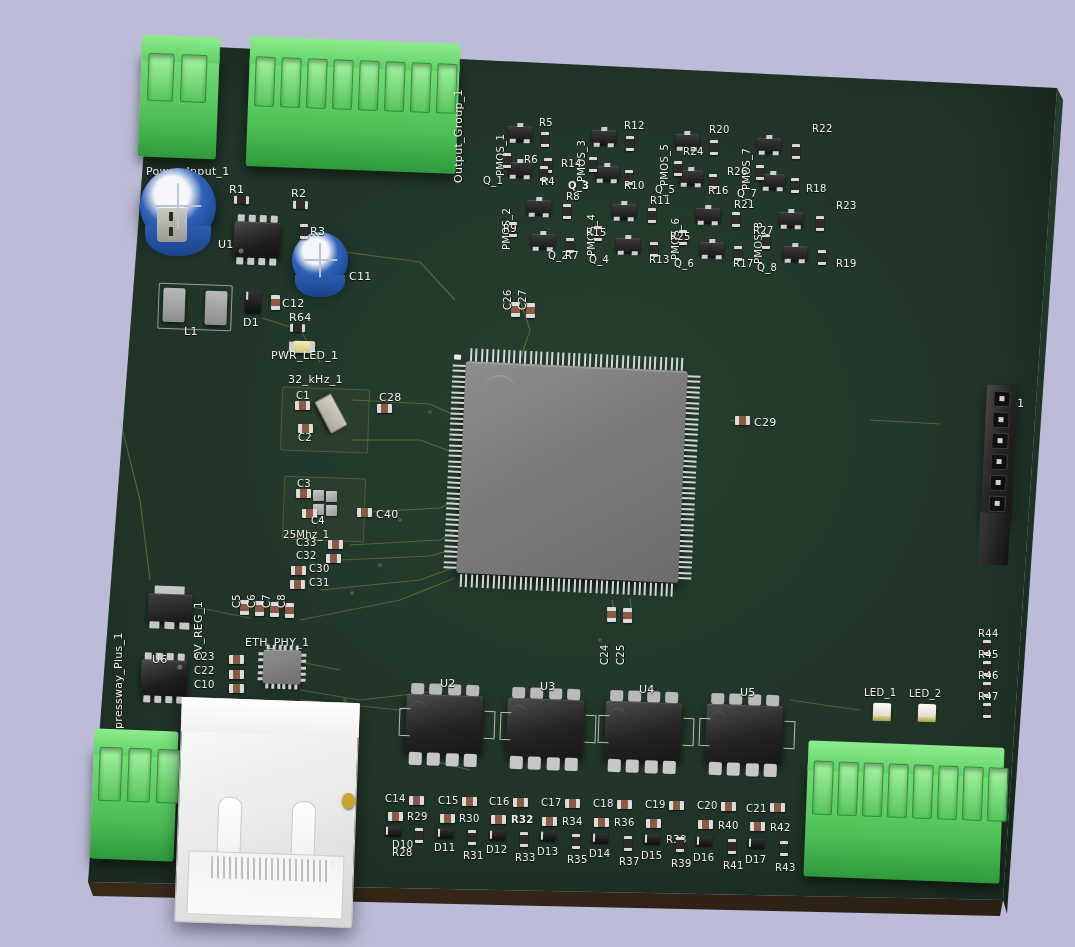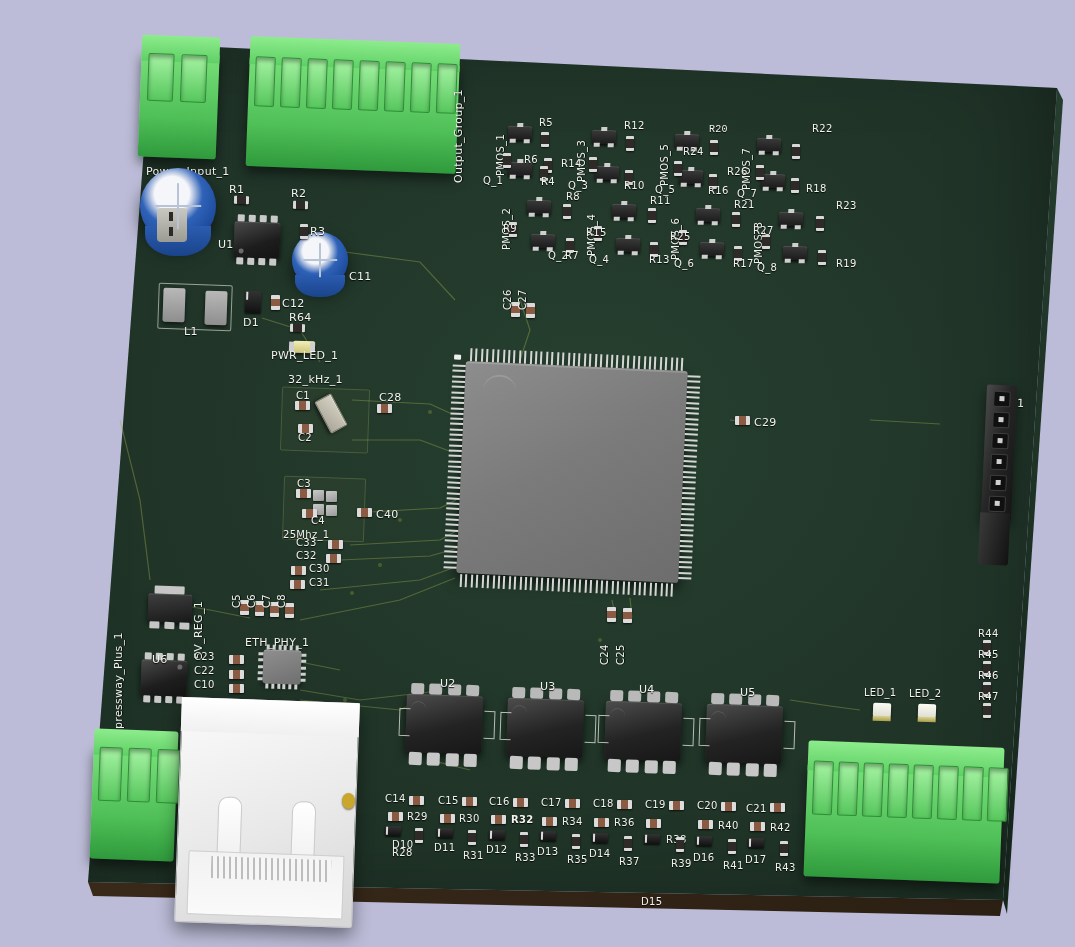--- a/index.html
+++ b/index.html
@@ -370,41 +370,41 @@
     <div class="res part v" style="left:509px;top:222px;"></div>
     <span class="lbl sm" style="left:503px;top:224px;">R9</span>
     <div class="res part v" style="left:566px;top:238px;"></div>
     <span class="lbl sm" style="left:565px;top:251px;">R7</span>
 
     <div class="sot" style="left:592px;top:130px;transform:rotate(2deg);"></div>
     <span class="lbl sm vert" style="left:587px;top:172px;">PMOS_3</span>
     <div class="res part v" style="left:626px;top:136px;"></div>
     <span class="lbl sm" style="left:624px;top:121px;">R12</span>
     <div class="sot" style="left:595px;top:166px;transform:rotate(2deg);"></div>
-    <span class="lbl sm" style="left:568px;top:181px;">Q_3</span>
+    <span class="lbl sm" style="left:568px;top:181px;font-weight:bold;">Q_3</span>
     <div class="res part v" style="left:589px;top:157px;"></div>
     <span class="lbl sm" style="left:561px;top:159px;">R14</span>
     <div class="res part v" style="left:625px;top:170px;"></div>
     <span class="lbl sm" style="left:624px;top:181px;">R10</span>
 
     <div class="sot" style="left:612px;top:204px;transform:rotate(2deg);"></div>
     <span class="lbl sm vert" style="left:597px;top:246px;">PMOS_4</span>
     <div class="res part v" style="left:648px;top:208px;"></div>
     <span class="lbl sm" style="left:650px;top:196px;">R11</span>
     <div class="sot" style="left:616px;top:238px;transform:rotate(2deg);"></div>
     <span class="lbl sm" style="left:589px;top:255px;">Q_4</span>
     <div class="res part v" style="left:594px;top:226px;"></div>
     <span class="lbl sm" style="left:586px;top:228px;">R15</span>
     <div class="res part v" style="left:650px;top:242px;"></div>
     <span class="lbl sm" style="left:649px;top:255px;">R13</span>
 
     <div class="sot" style="left:675px;top:134px;transform:rotate(2deg);"></div>
     <span class="lbl sm vert" style="left:670px;top:176px;">PMOS_5</span>
     <div class="res part v" style="left:710px;top:140px;"></div>
-    <span class="lbl sm" style="left:709px;top:125px;font-family:Liberation Mono, monospace;">R20</span>
+    <span class="lbl sm" style="left:709px;top:125px;">R20</span>
     <div class="sot" style="left:679px;top:170px;transform:rotate(2deg);"></div>
     <span class="lbl sm" style="left:655px;top:185px;">Q_5</span>
     <div class="res part v" style="left:674px;top:161px;"></div>
     <span class="lbl sm" style="left:645px;top:147px;margin-left:38px;">R24</span>
     <div class="res part v" style="left:709px;top:174px;"></div>
     <span class="lbl sm" style="left:708px;top:186px;">R16</span>
 
     <div class="sot" style="left:696px;top:208px;transform:rotate(2deg);"></div>
     <span class="lbl sm vert" style="left:681px;top:250px;">PMOS_6</span>
     <div class="res part v" style="left:732px;top:212px;"></div>
@@ -878,21 +878,21 @@
     <div class="diode" style="left:592px;top:833px;transform:rotate(2deg);"></div>
     <span class="lbl sm" style="left:589px;top:849px;">D14</span>
     <div class="res part v" style="left:624px;top:836px;"></div>
     <span class="lbl sm" style="left:619px;top:857px;">R37</span>
 
     <div class="cap part" style="left:669px;top:801px;"></div>
     <span class="lbl sm" style="left:645px;top:800px;">C19</span>
     <div class="cap part" style="left:646px;top:819px;"></div>
     <span class="lbl sm" style="left:666px;top:819px;margin-top:16px;">R38</span>
     <div class="diode" style="left:644px;top:834px;transform:rotate(2deg);"></div>
-    <span class="lbl sm" style="left:641px;top:851px;margin-top:46px;">D15</span>
+    <span class="lbl sm" style="left:641px;top:851px;">D15</span>
     <div class="res part v" style="left:676px;top:837px;"></div>
     <span class="lbl sm" style="left:671px;top:859px;">R39</span>
 
     <div class="cap part" style="left:721px;top:802px;"></div>
     <span class="lbl sm" style="left:697px;top:801px;">C20</span>
     <div class="cap part" style="left:698px;top:820px;"></div>
     <span class="lbl sm" style="left:718px;top:821px;">R40</span>
     <div class="diode" style="left:696px;top:836px;transform:rotate(2deg);"></div>
     <span class="lbl sm" style="left:693px;top:853px;">D16</span>
     <div class="res part v" style="left:728px;top:839px;"></div>

